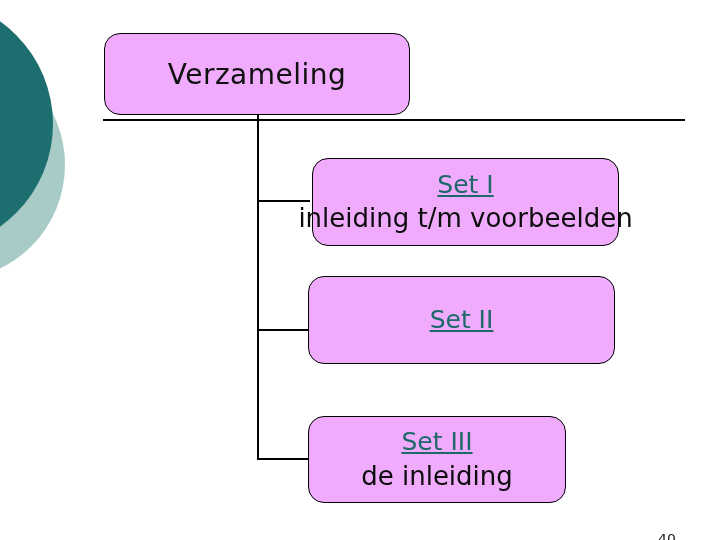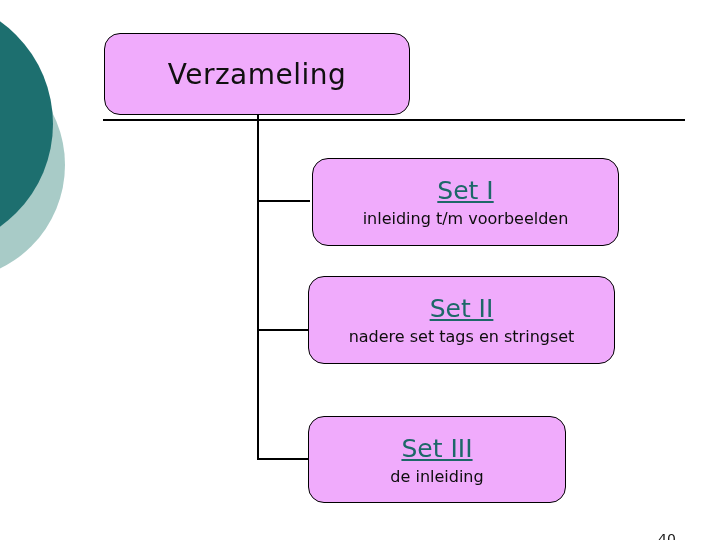--- a/index.html
+++ b/index.html
@@ -45,21 +45,21 @@
   .node-1 { left: 312px; top: 158px; width: 307px; height: 88px; }
   .node-2 { left: 308px; top: 276px; width: 307px; height: 88px; }
   .node-3 { left: 308px; top: 416px; width: 258px; height: 87px; }
   .node-heading {
     font-size: 25px; color: #1d6868;
     text-decoration: underline;
     line-height: 1.35; white-space: nowrap;
     cursor: pointer;
   }
   .node-sub {
-    font-size: 16px; color: #0d0d0d;
+    font-size: 26px; color: #0d0d0d;
     line-height: 1.35; white-space: nowrap;
   }
   
   .line { position: absolute; background: #000; z-index: 2; }
   .hline   { left: 103px; top: 119px; width: 582px; height: 2px; }
   .trunk   { left: 257px; top: 115px; width: 2px; height: 345px; }
   .branch  { left: 257px; width: 53px; height: 2px; }
   .branch-1 { top: 200px; }
   .branch-2 { top: 329px; }
   .branch-3 { top: 458px; }
@@ -86,21 +86,20 @@
     <span class="title-text">Verzameling</span>
   </div>
 
   <div class="box node-1">
     <span class="node-heading">Set I</span>
     <span class="node-sub">inleiding t/m voorbeelden</span>
   </div>
 
   <div class="box node-2">
     <span class="node-heading">Set II</span>
-    <span class="node-sub">nadere set tags en stringset</span>
   </div>
 
   <div class="box node-3">
     <span class="node-heading">Set III</span>
     <span class="node-sub">de inleiding</span>
   </div>
 
   <div class="page-number">40</div>
 
 </div>

